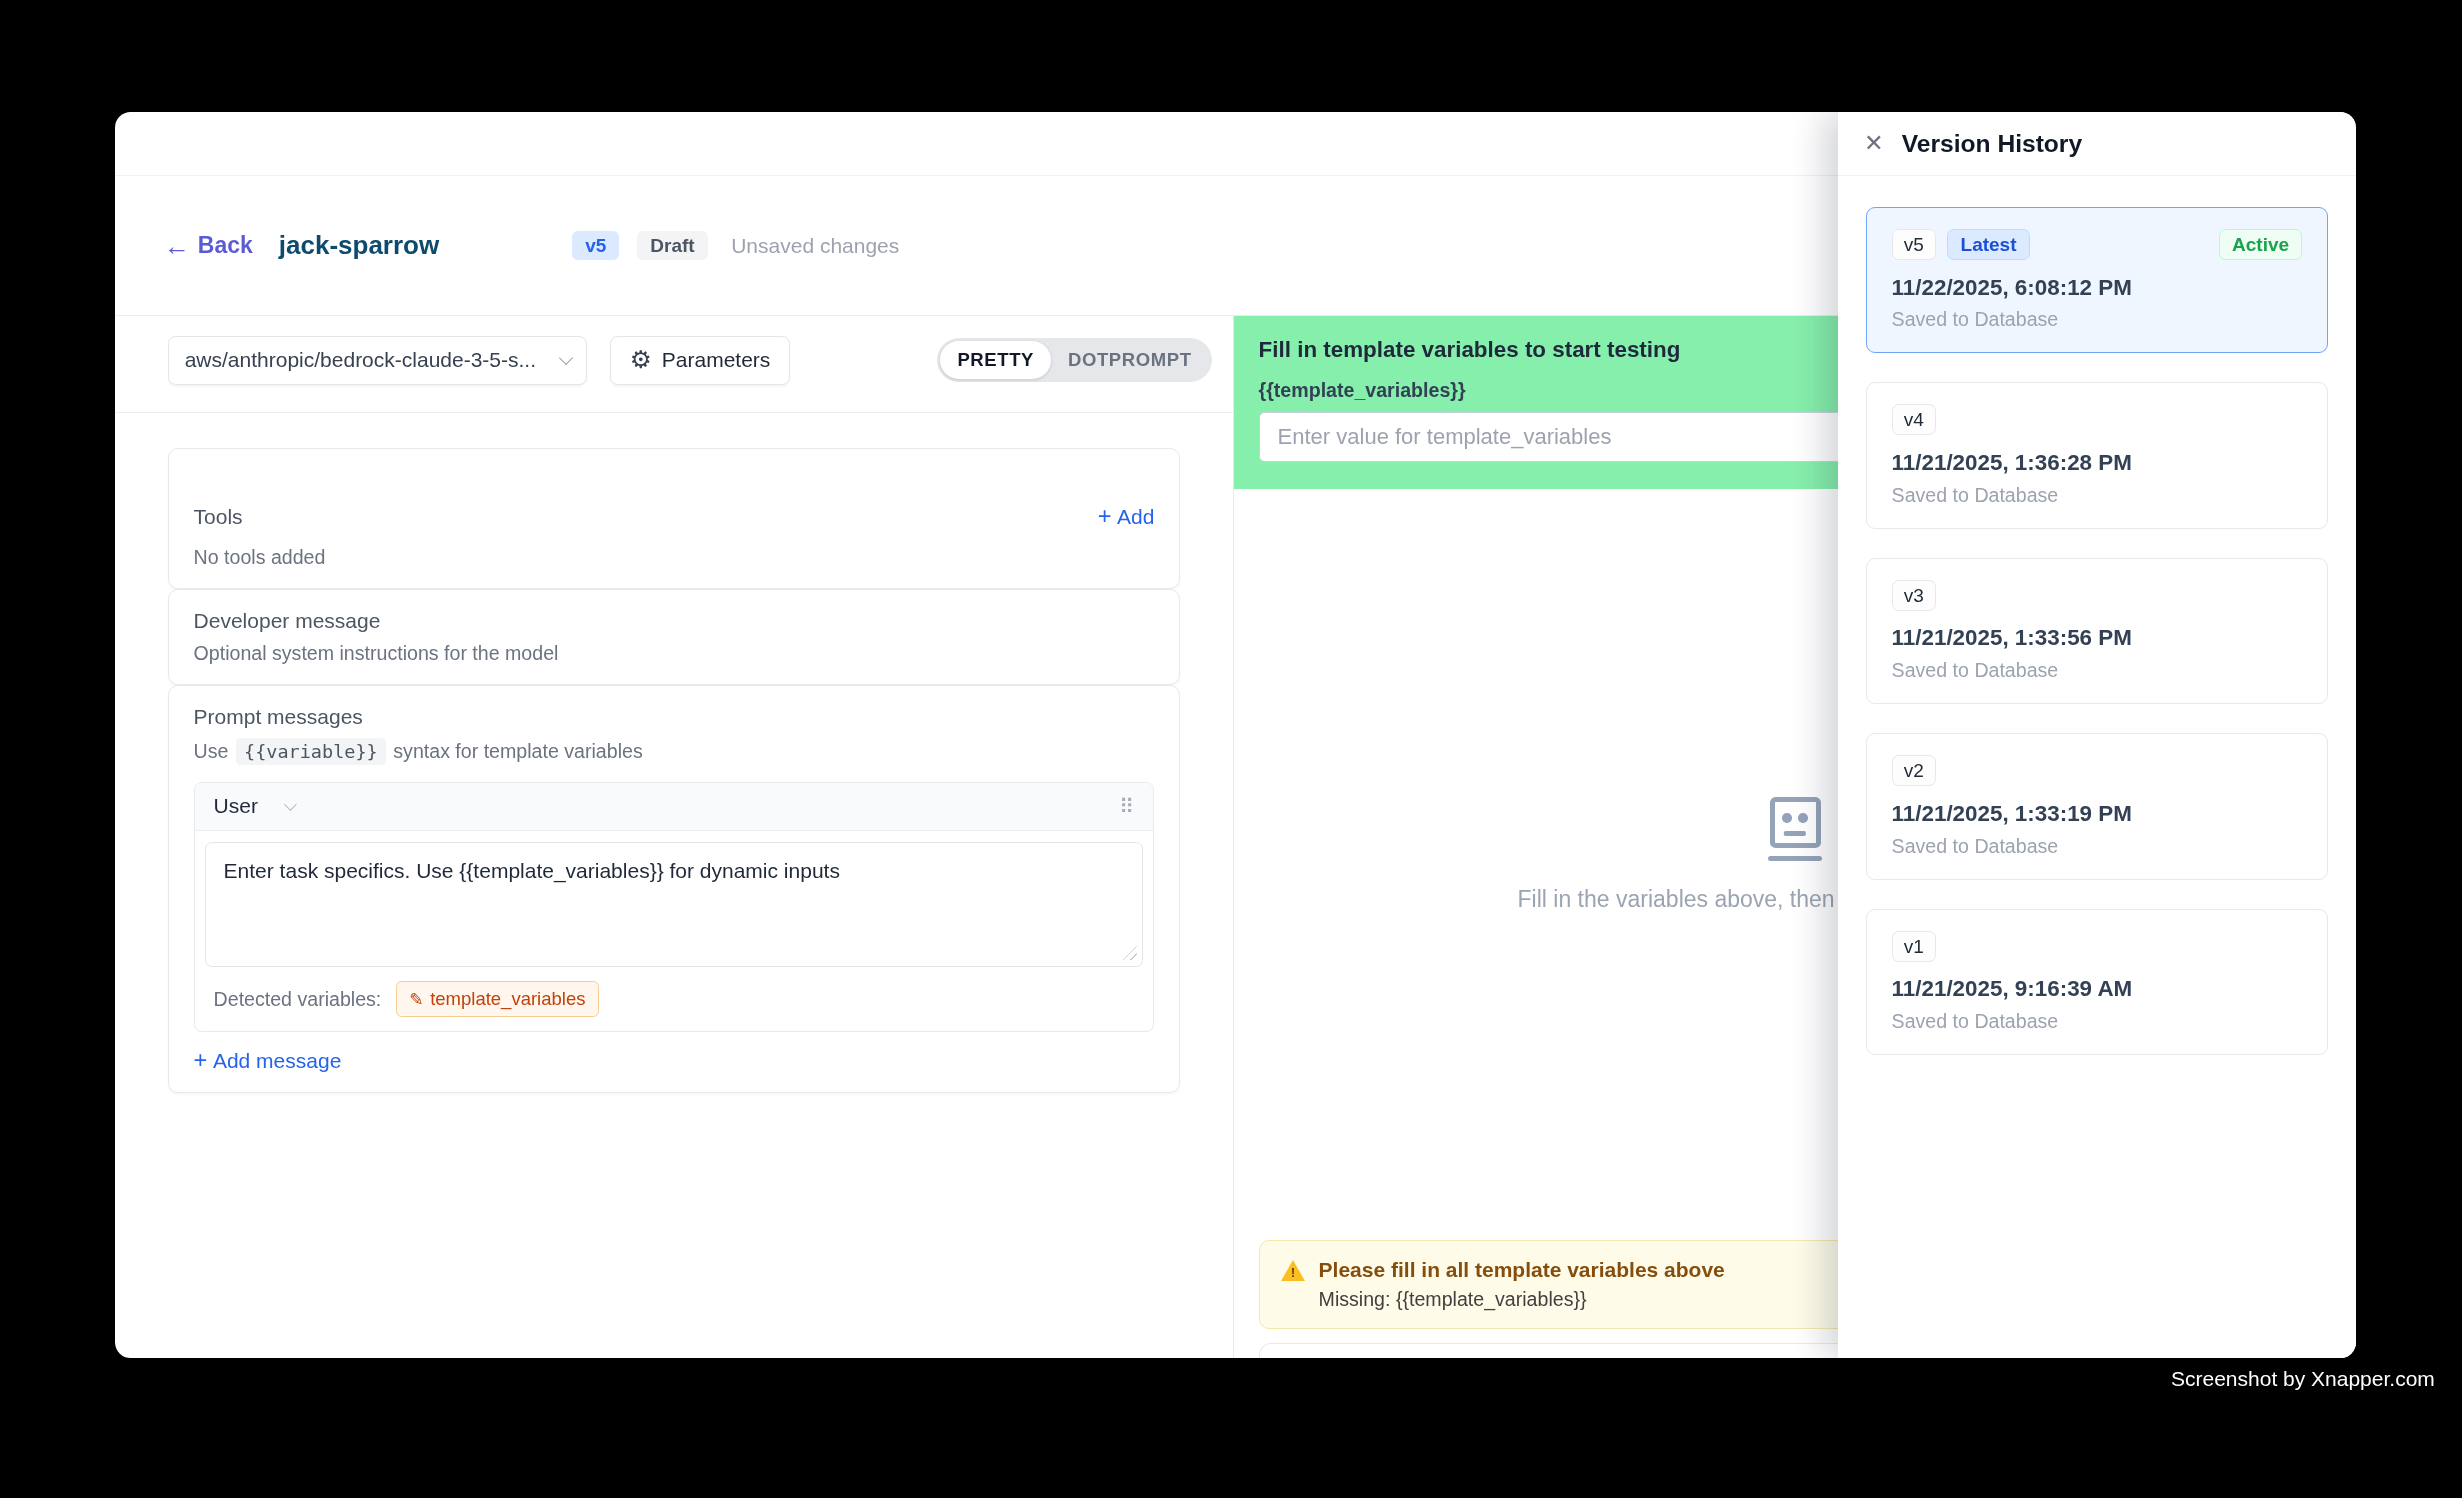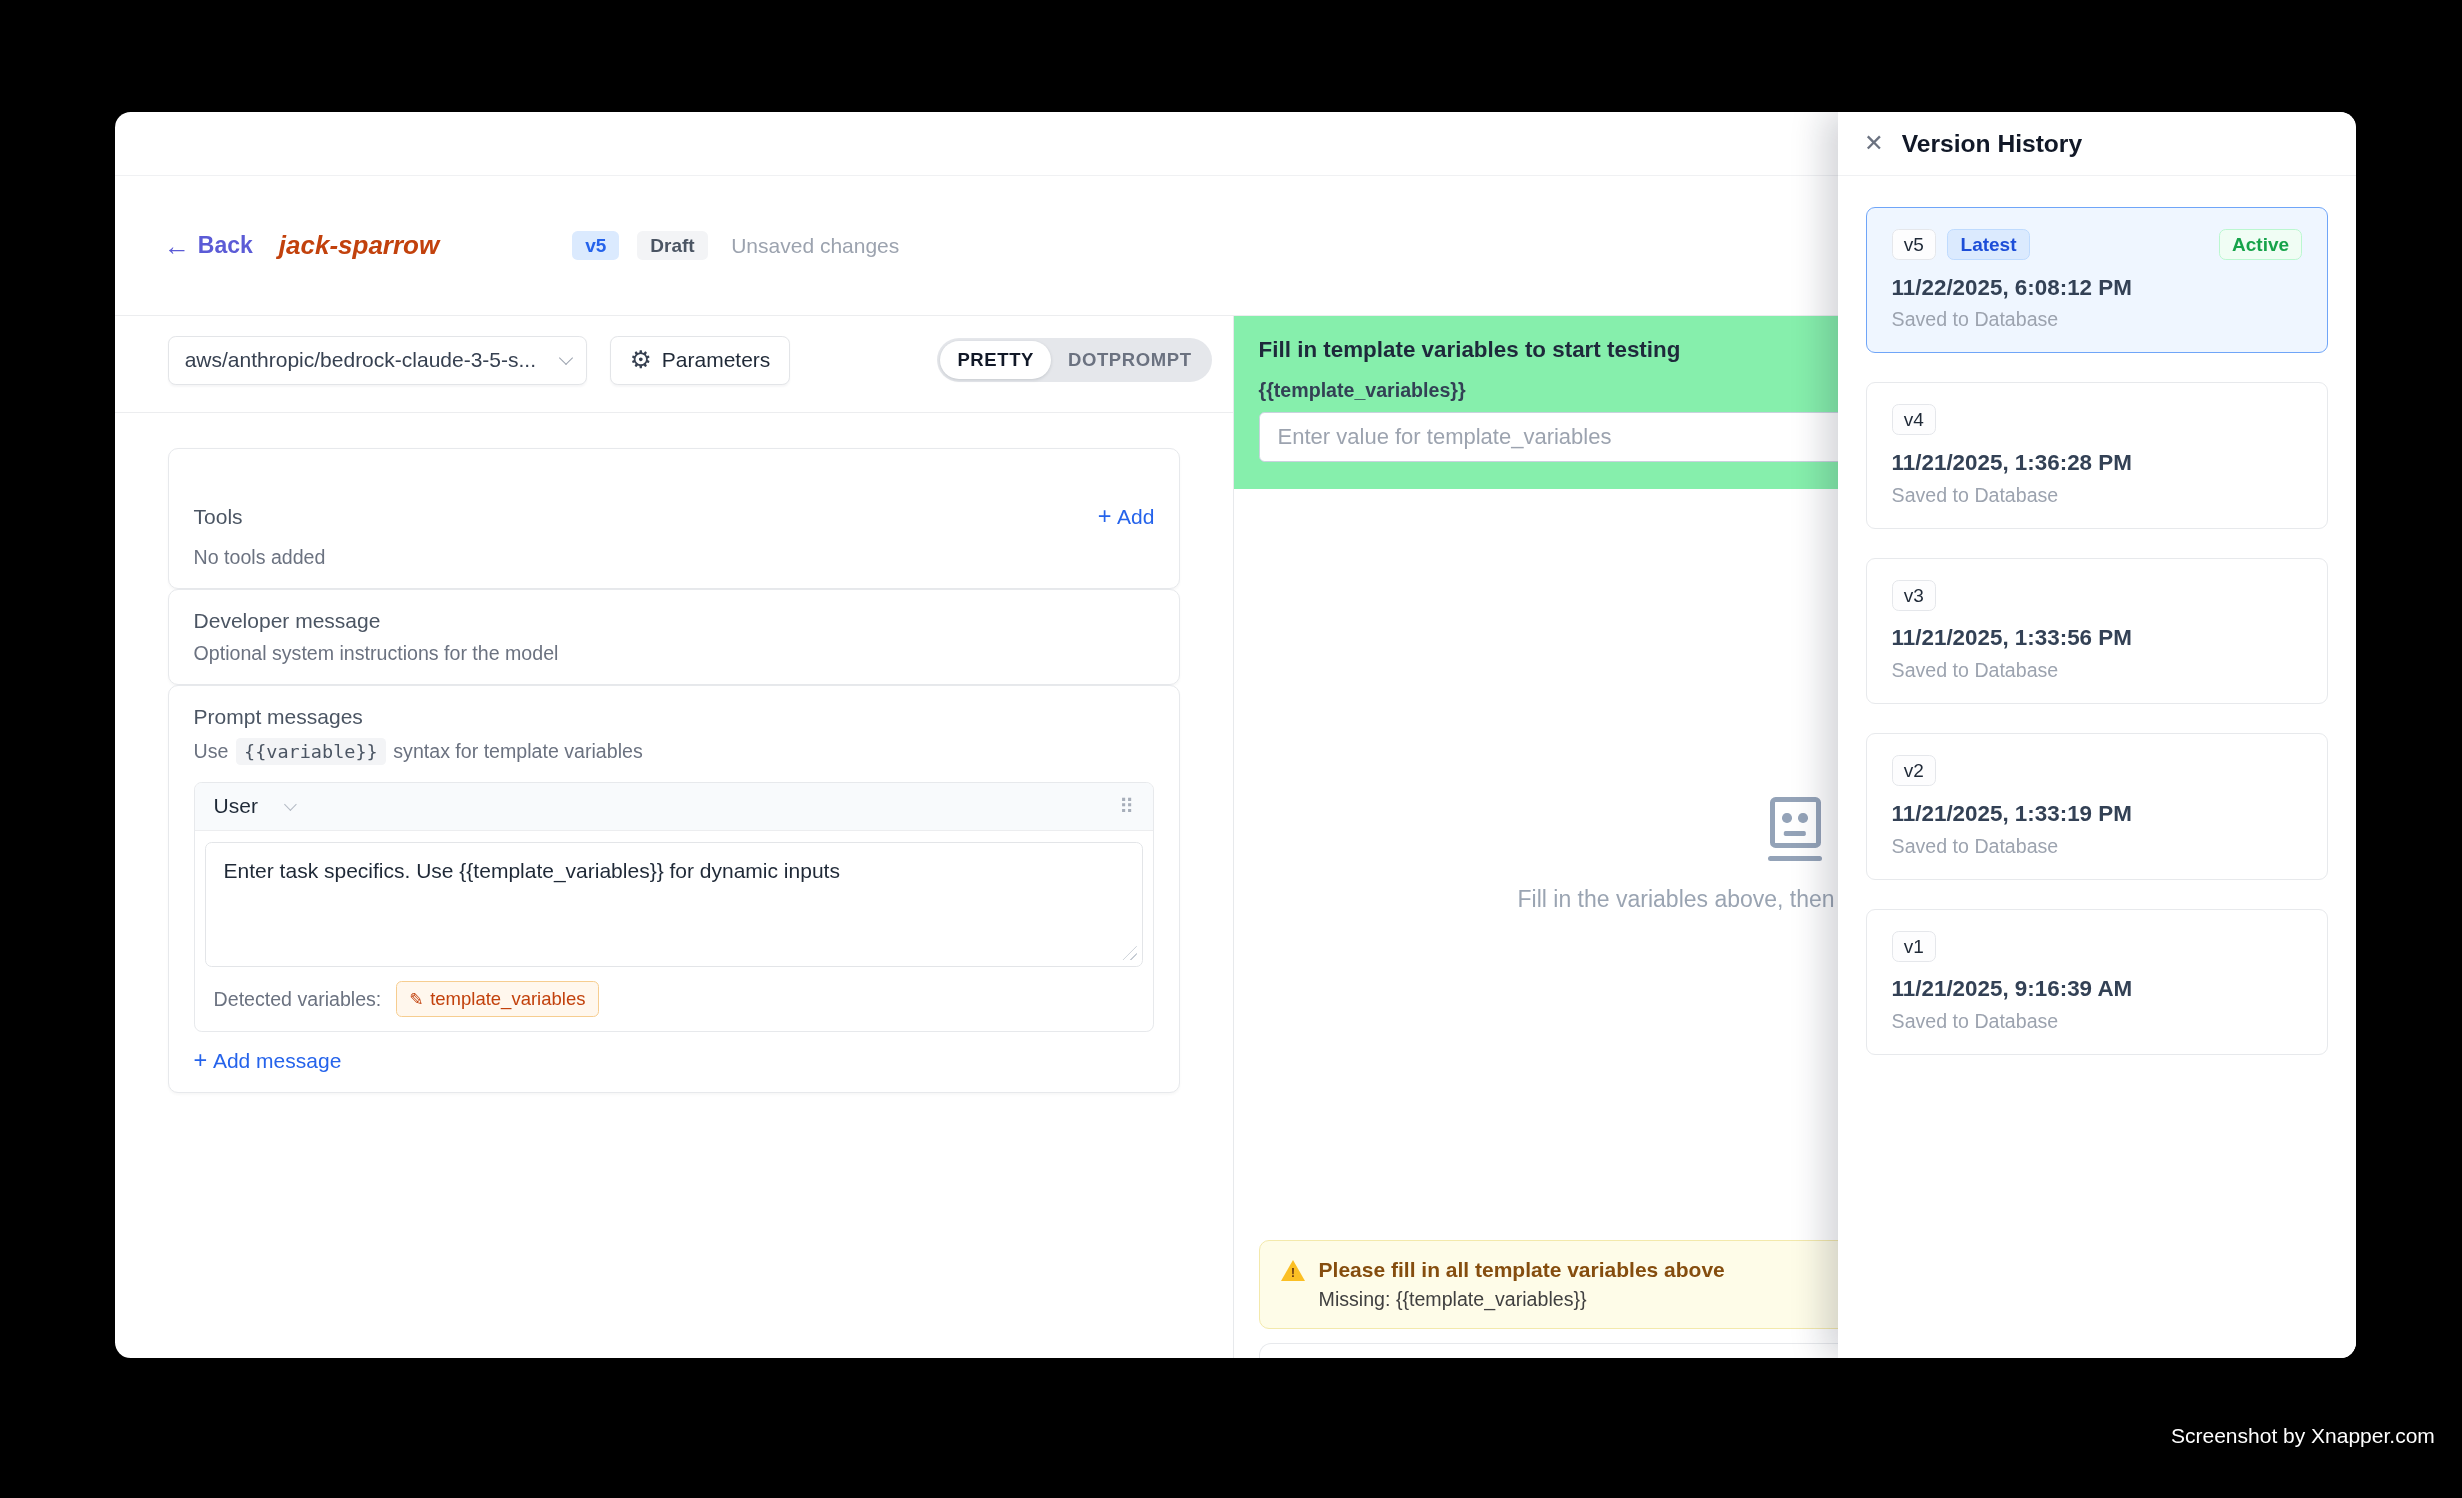--- a/index.html
+++ b/index.html
@@ -8,21 +8,21 @@
   .mono{font-family:"DejaVu Sans Mono","Liberation Mono",monospace;}
 
   
   .window{position:absolute;left:115px;top:112px;width:2241px;height:1246px;
           background:#fff;border-radius:15.7px;overflow:hidden;}
   .topbar{height:63px;border-bottom:1.1px solid #F0F1F3;}
   .header-row{height:139px;border-bottom:1.1px solid #ECEDEF;display:flex;align-items:center;padding:0 34px 0 49px;}
   .back-link{display:flex;align-items:center;gap:7.8px;color:#5B5BD6;cursor:pointer;}
   .back-arrow{font-size:26px;line-height:1;}
   .back-label{font-size:23px;font-weight:600;}
-  .page-title{font-size:26px;font-weight:700;color:#c2410c;margin-left:26px;font-style:italic;}
+  .page-title{font-size:26px;font-weight:700;color:#0c4a6e;margin-left:26px;}
   .hbadge{font-size:19px;font-weight:600;border-radius:5.6px;padding:5px 13px;line-height:1;}
   .hbadge.version{background:#DBEAFE;color:#2563EB;margin-left:133px;}
   .hbadge.draft{background:#F3F4F6;color:#4B5563;margin-left:18px;}
   .unsaved{font-size:21px;color:#9CA3AF;margin-left:23.5px;}
 
   .body-row{display:flex;height:1044px;}
   .left-col{width:1118px;display:flex;flex-direction:column;}
   .right-col{flex:1;border-left:1.1px solid #E7E9EC;position:relative;overflow:hidden;background:#fff;}
 
   
@@ -114,21 +114,21 @@
   .vh-list{padding:31px 28px;display:flex;flex-direction:column;gap:29px;overflow:hidden;}
   .v-card{border:1.1px solid #E7E9EC;border-radius:9px;background:#fff;padding:21px 24.6px;cursor:pointer;}
   .v-card.current{background:#EFF6FF;border:1.7px solid #6FA5F8;}
   .badge-row{display:flex;align-items:center;gap:11.2px;}
   .v-badge{font-size:19px;color:#1F2937;background:#FDFDFE;border:1.1px solid #E5E7EB;border-radius:6.7px;padding:5px 11.2px;line-height:1;}
   .latest-badge{font-size:19px;font-weight:600;color:#1D4ED8;background:#DBEAFE;border:1.1px solid #BFDBFE;border-radius:6.7px;padding:5px 12.3px;line-height:1;}
   .active-badge{margin-left:auto;font-size:19px;font-weight:600;color:#16A34A;background:#F0FDF4;border:1.1px solid #BBF7D0;border-radius:6.7px;padding:5px 12.3px;line-height:1;}
   .v-date{margin-top:14.6px;font-size:22.4px;font-weight:700;color:#334155;}
   .v-status{margin-top:7.8px;font-size:19.6px;color:#9CA3AF;}
 
-  .watermark{position:absolute;left:2171px;top:1424px;color:#FFFFFF;font-size:21px;font-weight:500;}
+  .watermark{position:absolute;left:2171px;top:1367px;color:#FFFFFF;font-size:21px;font-weight:500;}
 </style>
 </head>
 <body>
 
 <div class="window">
 
   <div class="topbar"></div>
 
   <div class="header-row">
     <div class="back-link">

